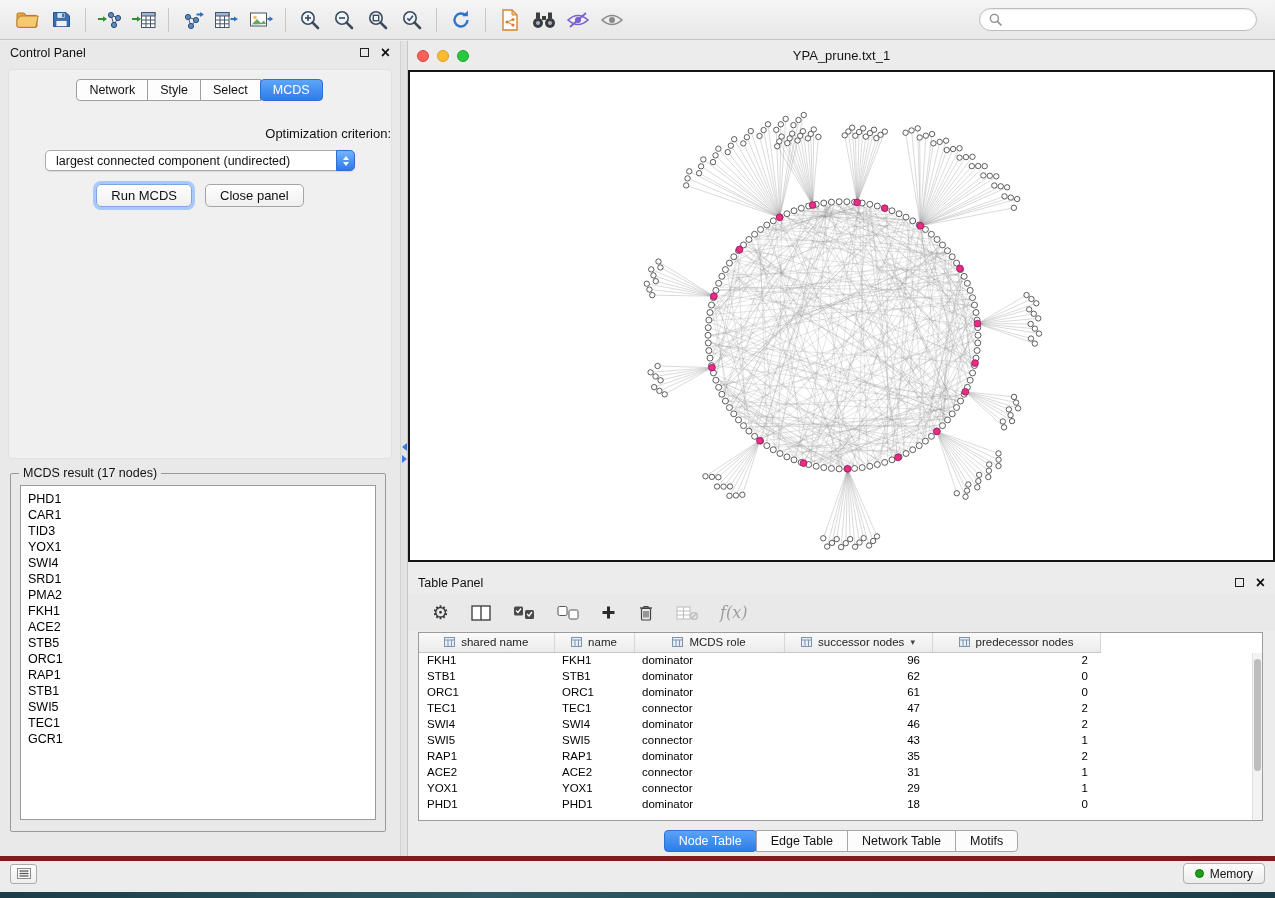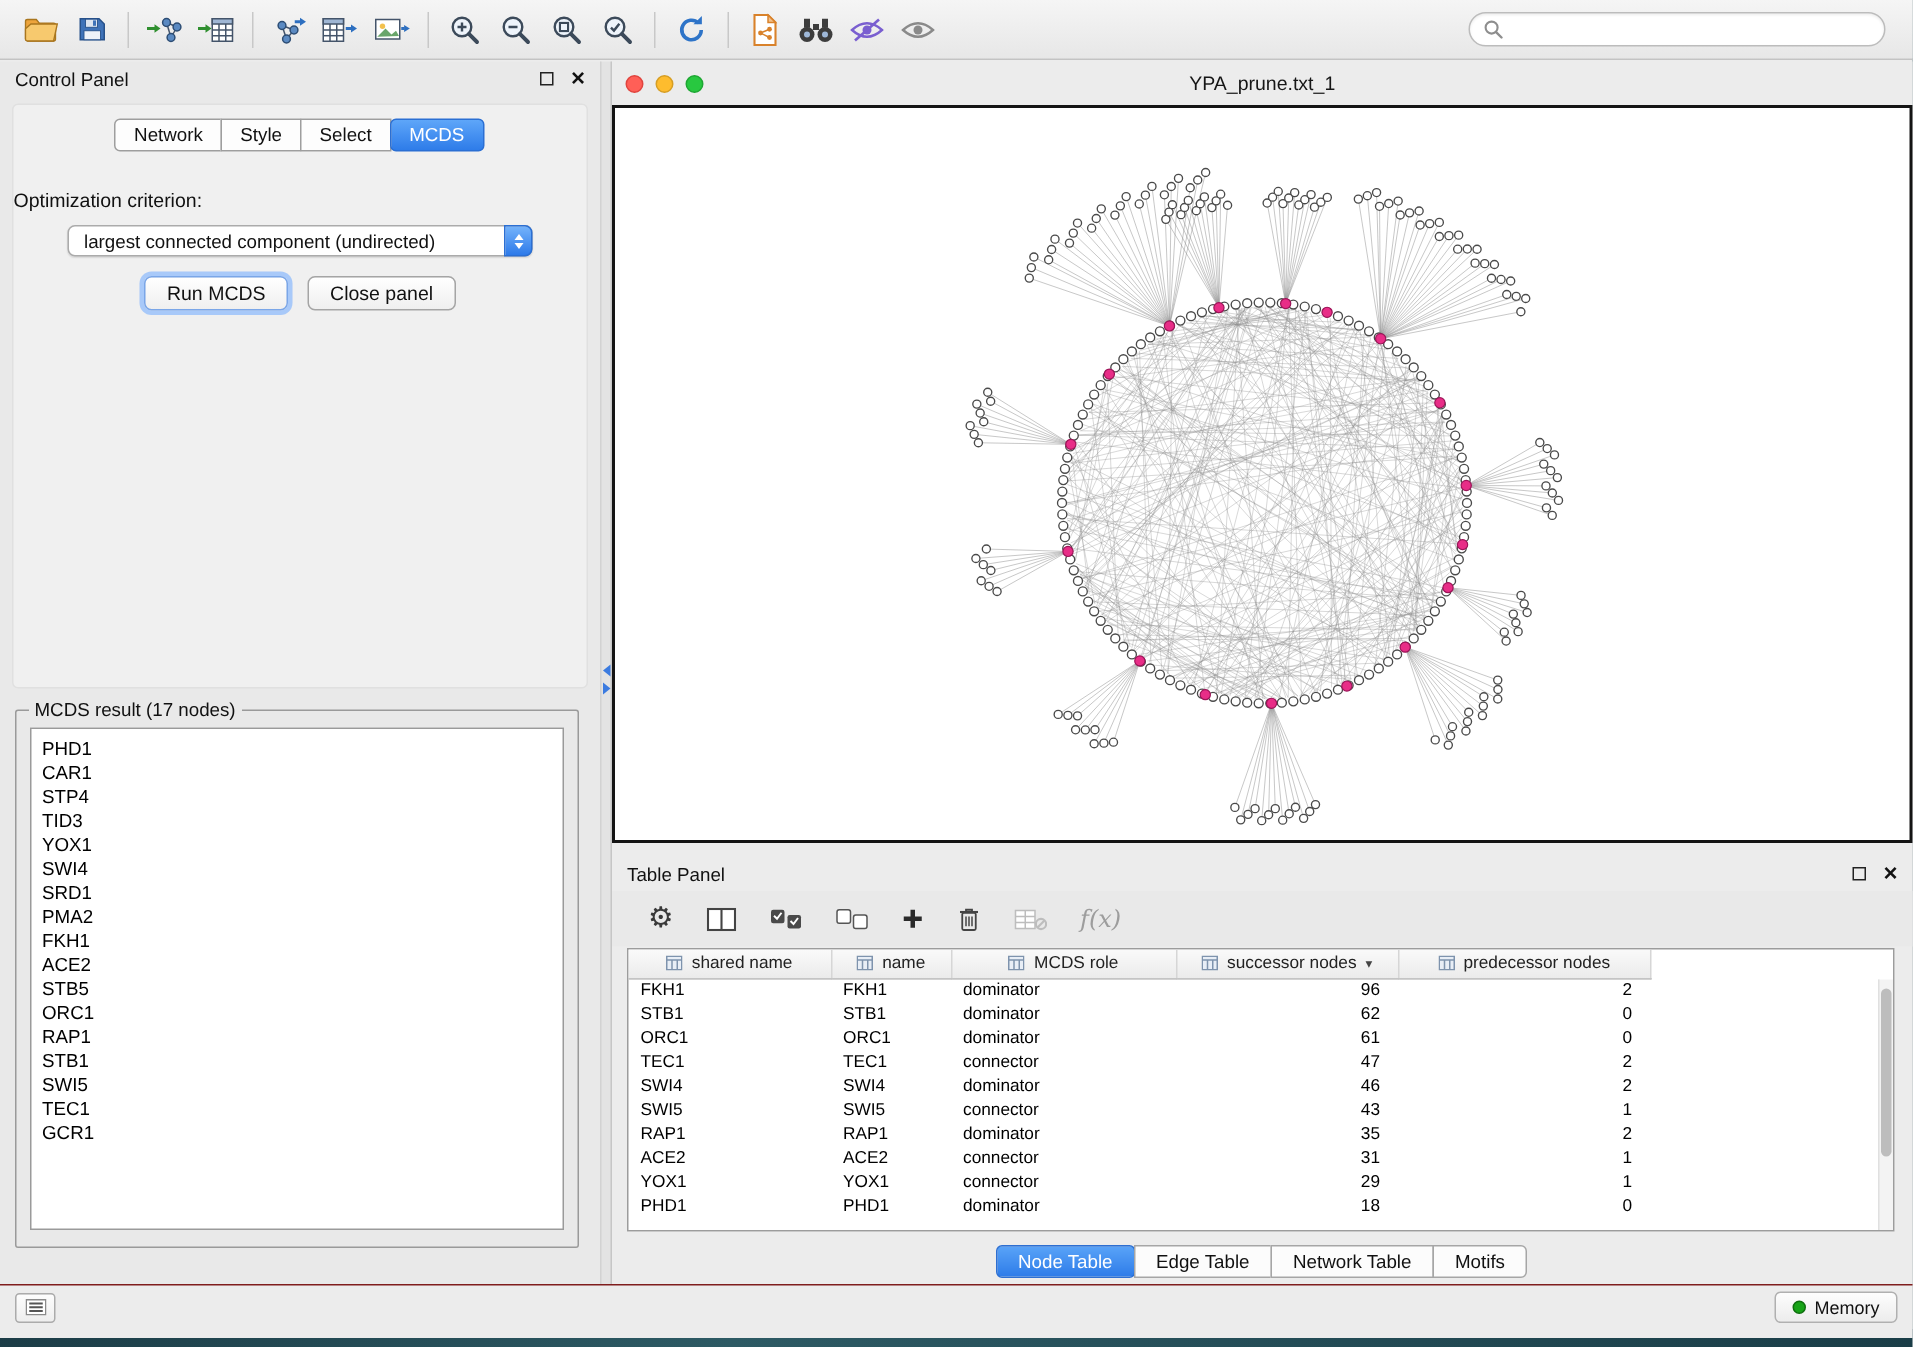--- a/index.html
+++ b/index.html
@@ -22,21 +22,21 @@
   .control-panel { width:400px; background:#e9e9e9; position:relative; flex:0 0 auto; }
   .panel-header { height:23px; display:flex; align-items:center; padding:0 10px; font-size:12.5px; color:#111; }
   .ph-controls { margin-left:auto; display:flex; gap:12px; align-items:center; }
   .float-box { width:9px; height:9px; border:1.5px solid #222; display:inline-block; }
   .close-x { font-size:16px; font-weight:bold; color:#111; line-height:1; }
   .cp-top { margin:5px 8px 0; height:390px; background:#f0f0f0; border:1px solid #e0e0e0; border-radius:4px; }
   .cp-tabs { display:flex; justify-content:center; margin-top:9px; }
   .cp-tab { font-size:12.5px; padding:3px 12px; background:#fdfdfd; border:1px solid #9e9e9e; margin-left:-1px; color:#111; }
   .cp-tab:first-child { border-radius:4px 0 0 4px; }
   .cp-tab.active { background:linear-gradient(#5ea6f9,#2e7ce9); color:#fff; border-color:#2b6fd3; border-radius:4px; }
-  .opt-label { margin-top:25px; text-align:left; font-size:13px; color:#111; }
+  .opt-label { margin-top:25px; text-align:right; font-size:13px; color:#111; }
   .dropdown { width:310px; margin:9px auto 0; height:21px; border:1px solid #ababab; border-radius:5px; background:#fff; display:flex; align-items:center; position:relative; font-size:12.5px; padding-left:10px; color:#111; box-shadow:0 1px 1px rgba(0,0,0,.1); }
   .dd-stepper { position:absolute; top:-1px; right:-1px; width:19px; height:21px; border-radius:0 5px 5px 0; background:linear-gradient(#74b3fb,#2d7ae9); border:1px solid #2b6fd3; display:flex; flex-direction:column; align-items:center; justify-content:center; gap:2px; }
   .dd-up { width:0; height:0; border-left:3.5px solid transparent; border-right:3.5px solid transparent; border-bottom:4px solid #fff; }
   .dd-down { width:0; height:0; border-left:3.5px solid transparent; border-right:3.5px solid transparent; border-top:4px solid #fff; }
   .btn-row { display:flex; justify-content:center; gap:13px; margin-top:13px; }
   .cbtn { font-family:inherit; font-size:13px; height:23px; padding:0 14px; background:linear-gradient(#ffffff,#efefef); border:1px solid #a5a5a5; border-radius:5px; color:#111; }
   .cbtn.focus-ring { box-shadow:0 0 0 3px rgba(120,175,255,.6); border-color:#7aa6e8; }
   .result-box { position:absolute; left:10px; right:14px; top:425px; bottom:24px; border:1px solid #9a9a9a; border-radius:2px; }
   .result-box legend { font-size:12.5px; margin-left:8px; padding:0 4px; color:#111; }
   .result-list { position:absolute; left:9px; right:9px; top:5px; bottom:11px; background:#fff; border:1px solid #9a9a9a; padding:5px 0 0 7px; overflow:hidden; }
@@ -77,21 +77,21 @@
   tbody td { height:16px; font-size:11.5px; padding:0 8px; color:#000; white-space:nowrap; overflow:hidden; }
   tbody td.num { text-align:right; padding-right:12px; }
   .vscroll { position:absolute; right:0; top:20px; bottom:0; width:10px; background:#f3f3f3; border-left:1px solid #e0e0e0; }
   .vthumb { position:absolute; top:6px; left:1px; right:1px; height:112px; background:#bdbdbd; border-radius:4px; }
   .table-tabs { height:31px; display:flex; align-items:center; justify-content:center; }
   .t-tab { font-size:12.5px; padding:3px 14px; background:#fcfcfc; border:1px solid #a6a6a6; margin-left:-1px; color:#111; }
   .t-tab:last-child { border-radius:0 4px 4px 0; }
   .t-tab.active { background:linear-gradient(#59a3f8,#2e7ce9); border-color:#2d6fd2; color:#fff; border-radius:4px; }
 
   
-  .status-bar { position:absolute; left:0; right:0; bottom:6px; height:30px; background:#ececec; border-top:1px solid #7f1d1d; display:flex; align-items:center; padding:0 10px; }
+  .status-bar { position:absolute; left:0; right:0; bottom:6px; height:30px; background:#ececec; border-top:5px solid #7f1d1d; display:flex; align-items:center; padding:0 10px; }
   .sb-btn { width:27px; height:20px; border:1px solid #ababab; border-radius:3px; background:linear-gradient(#fdfdfd,#eee); display:flex; align-items:center; justify-content:center; }
   .memory-btn { margin-left:auto; display:flex; align-items:center; gap:6px; height:21px; padding:0 11px; font-size:12px; font-family:inherit; color:#111; border:1px solid #b0b0b0; border-radius:4px; background:linear-gradient(#fdfdfd,#ececec); }
   .mem-dot { width:9px; height:9px; border-radius:50%; background:#17a317; border:1px solid #0e6f0e; }
 </style>
 </head>
 <body>
 
 <div class="window">
 
   <div class="toolbar">
@@ -282,21 +282,20 @@
         <div class="btn-row">
           <button class="cbtn focus-ring">Run MCDS</button>
           <button class="cbtn">Close panel</button>
         </div>
       </div>
       <fieldset class="result-box">
         <legend>MCDS result (17 nodes)</legend>
         <div class="result-list">
             <div class="mcds-item">PHD1</div>
             <div class="mcds-item">CAR1</div>
-            <div class="mcds-item">STP4</div>
             <div class="mcds-item">TID3</div>
             <div class="mcds-item">YOX1</div>
             <div class="mcds-item">SWI4</div>
             <div class="mcds-item">SRD1</div>
             <div class="mcds-item">PMA2</div>
             <div class="mcds-item">FKH1</div>
             <div class="mcds-item">ACE2</div>
             <div class="mcds-item">STB5</div>
             <div class="mcds-item">ORC1</div>
             <div class="mcds-item">RAP1</div>

